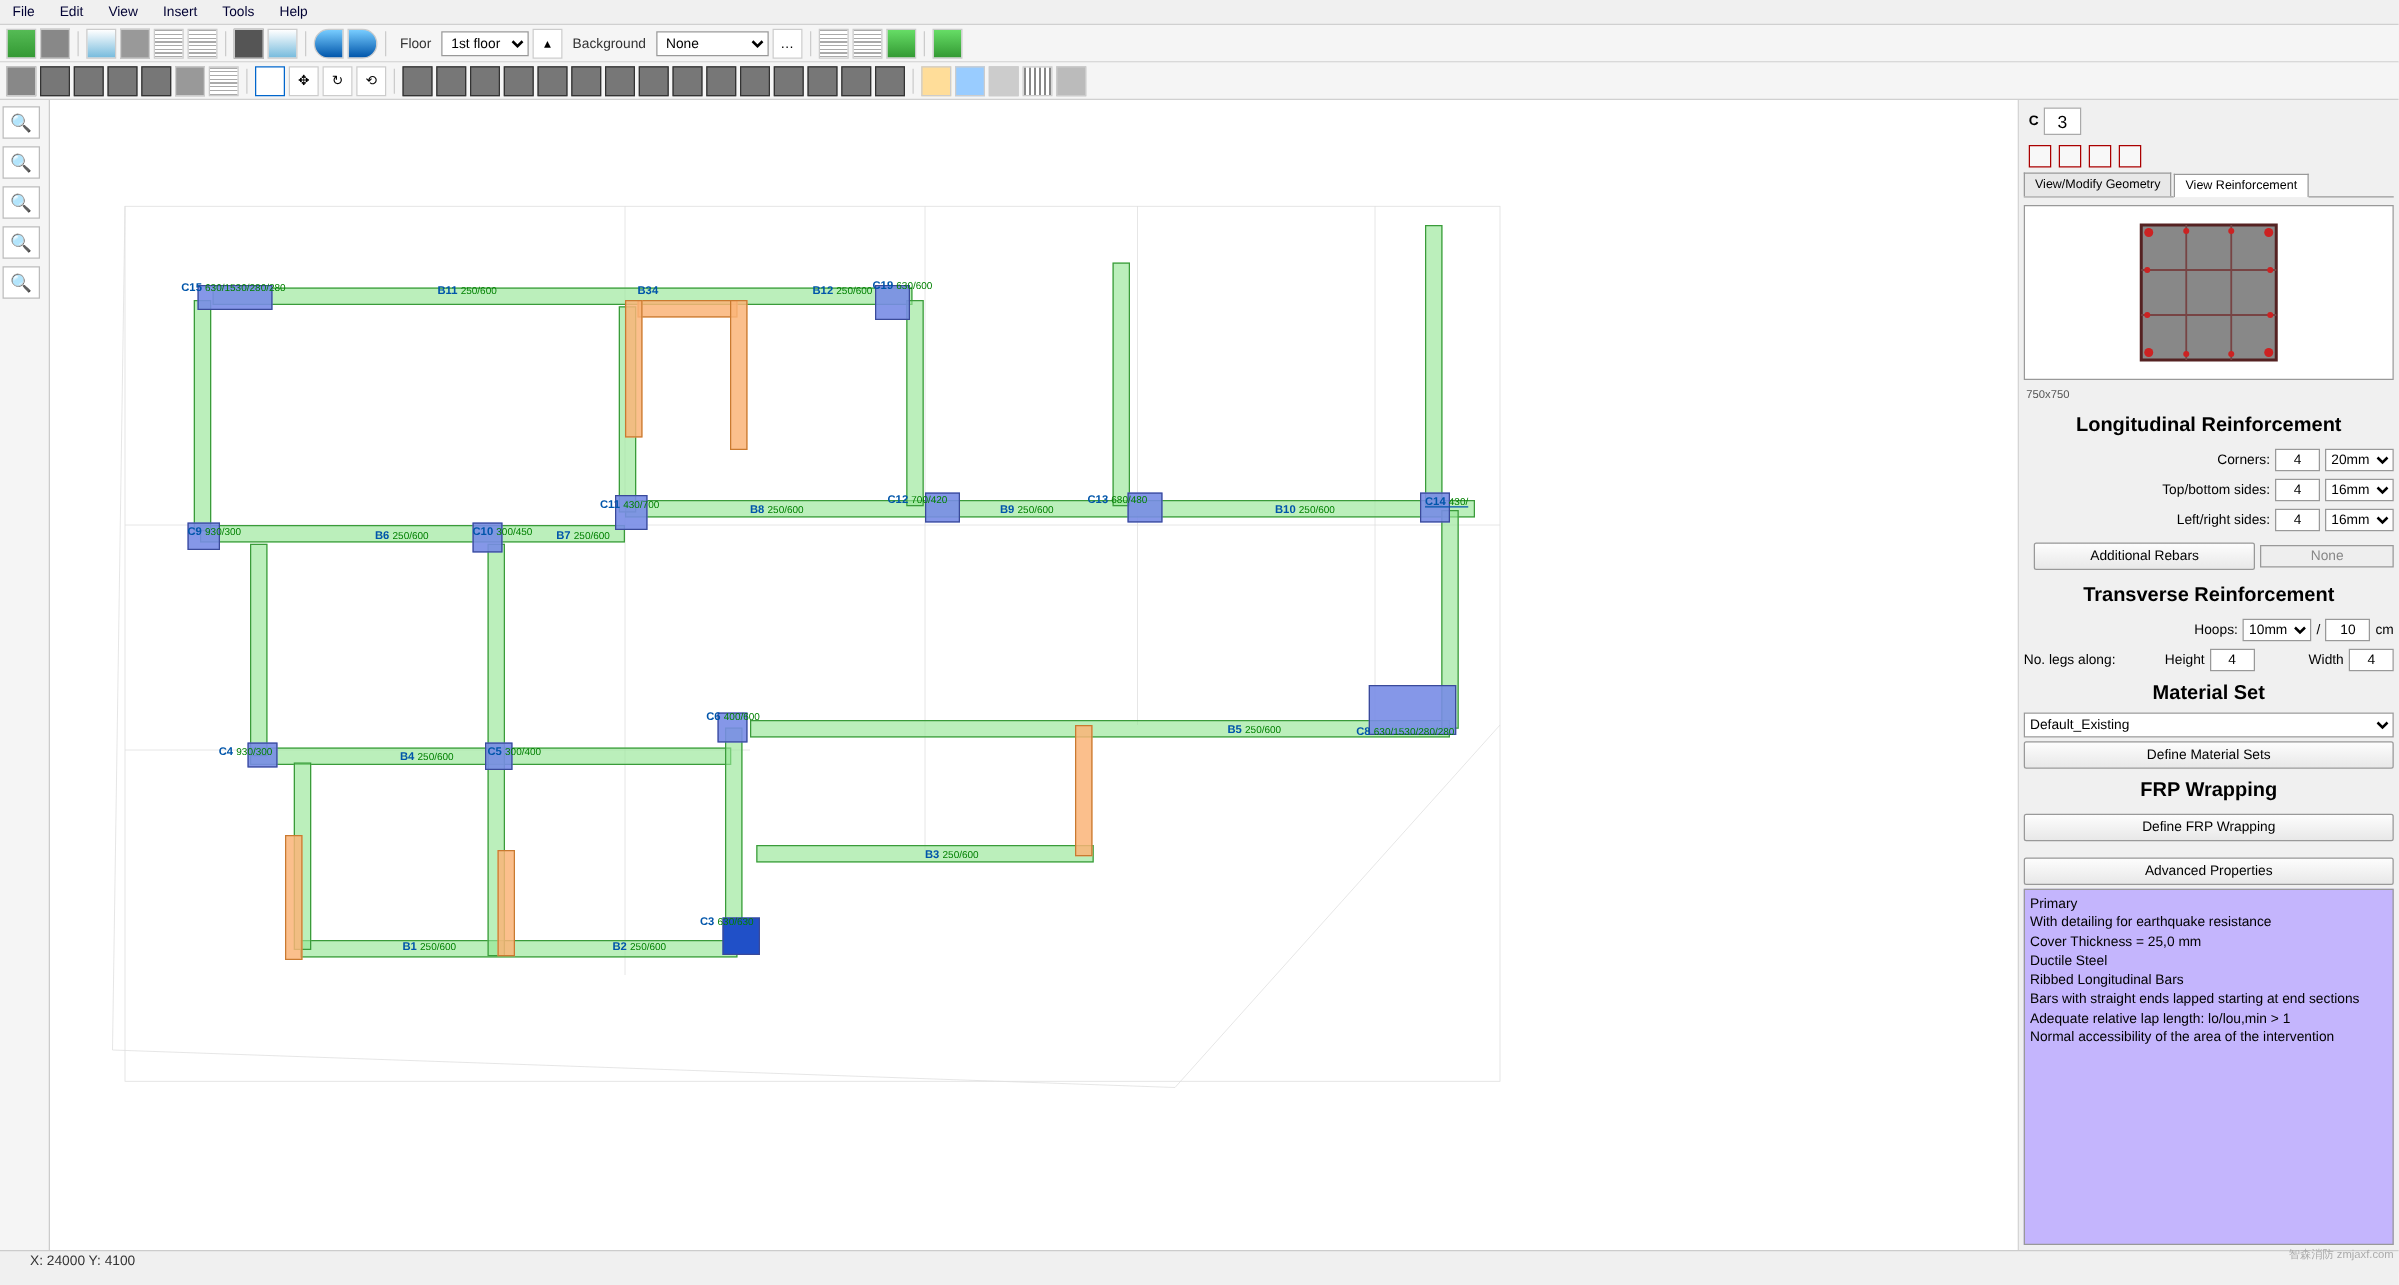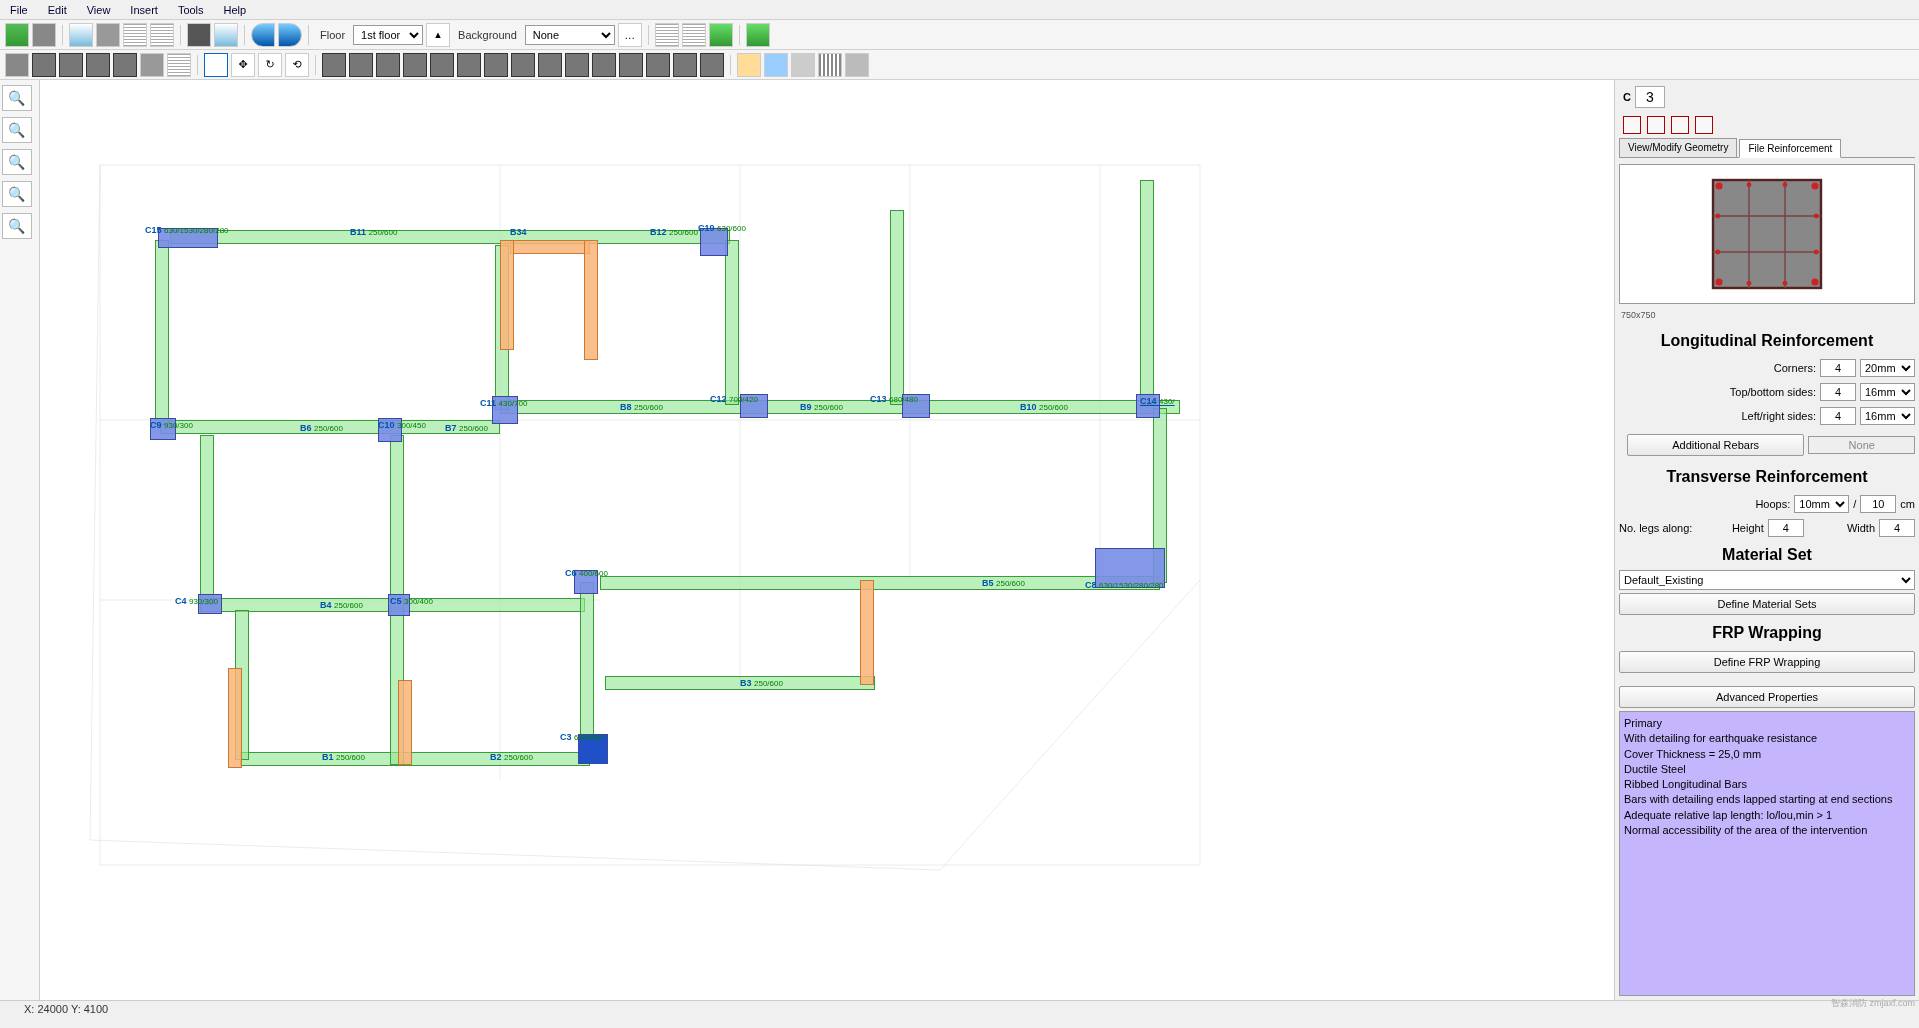--- a/index.html
+++ b/index.html
@@ -218,21 +218,21 @@
           <div class="lbl" style="left: 105px; top: 145px;">C15 <span class="dim">630/1530/280/280</span></div>
           <div class="lbl" style="left: 658px; top: 143px;">C19 <span class="dim">630/600</span></div>
           <div class="lbl" style="left: 110px; top: 340px;">C9 <span class="dim">930/300</span></div>
           <div class="lbl" style="left: 310px; top: 147px;">B11 <span class="dim">250/600</span></div>
           <div class="lbl" style="left: 610px; top: 147px;">B12 <span class="dim">250/600</span></div>
           <div class="lbl" style="left: 470px; top: 147px;">B34</div>
           <div class="lbl" style="left: 440px; top: 318px;">C11 <span class="dim">430/700</span></div>
           <div class="lbl" style="left: 670px; top: 314px;">C12 <span class="dim">700/420</span></div>
           <div class="lbl" style="left: 830px; top: 314px;">C13 <span class="dim">680/480</span></div>
           <div class="lbl" style="left: 1100px; top: 316px; text-decoration: underline;">C14 <span class="dim">430/</span></div>
-          <div class="lbl" style="left: 580px; top: 322px; text-align: center;">B8 <span class="dim">250/600</span></div>
+          <div class="lbl" style="left: 560px; top: 322px; text-align: center;">B8 <span class="dim">250/600</span></div>
           <div class="lbl" style="left: 760px; top: 322px;">B9 <span class="dim">250/600</span></div>
           <div class="lbl" style="left: 980px; top: 322px;">B10 <span class="dim">250/600</span></div>
           <div class="lbl" style="left: 260px; top: 343px;">B6 <span class="dim">250/600</span></div>
           <div class="lbl" style="left: 338px; top: 340px;">C10 <span class="dim">300/450</span></div>
           <div class="lbl" style="left: 405px; top: 343px;">B7 <span class="dim">250/600</span></div>
           <div class="lbl" style="left: 135px; top: 516px;">C4 <span class="dim">930/300</span></div>
           <div class="lbl" style="left: 350px; top: 516px;">C5 <span class="dim">300/400</span></div>
           <div class="lbl" style="left: 525px; top: 488px;">C6 <span class="dim">400/600</span></div>
           <div class="lbl" style="left: 1045px; top: 468px; margin-top: 32px;">C8 <span class="dim">630/1530/280/280</span></div>
           <div class="lbl" style="left: 280px; top: 520px;">B4 <span class="dim">250/600</span></div>
@@ -251,21 +251,21 @@
       <input value="3" style="">
     </div>
     <div class="small-icons">
       <div></div>
       <div></div>
       <div></div>
       <div></div>
     </div>
     <div class="tabs">
       <div class="tab">View/Modify Geometry</div>
-      <div class="tab active">File Reinforcement</div>
+      <div class="tab active">View Reinforcement</div>
     </div>
     <div class="section-preview">
       <svg viewBox="0 0 100 100">
         <rect x="5" y="5" width="90" height="90" fill="#888" stroke="#522" stroke-width="2"></rect>
         <line x1="5" y1="35" x2="95" y2="35" stroke="#744" stroke-width="1.2"></line>
         <line x1="5" y1="65" x2="95" y2="65" stroke="#744" stroke-width="1.2"></line>
         <line x1="35" y1="5" x2="35" y2="95" stroke="#744" stroke-width="1.2"></line>
         <line x1="65" y1="5" x2="65" y2="95" stroke="#744" stroke-width="1.2"></line>
         <g fill="#c22">
             <circle cx="10" cy="10" r="3"></circle>
@@ -330,21 +330,21 @@
     <button class="wide-btn">Define FRP Wrapping</button>
 
     <button class="wide-btn" style="margin-top:10px">Advanced Properties</button>
 
     <div class="info-box" id="info-box">
         <div>Primary</div>
         <div>With detailing for earthquake resistance</div>
         <div>Cover Thickness = 25,0 mm</div>
         <div>Ductile Steel</div>
         <div>Ribbed Longitudinal Bars</div>
-        <div>Bars with detailing ends lapped starting at end sections</div>
+        <div>Bars with straight ends lapped starting at end sections</div>
         <div>Adequate relative lap length: lo/lou,min &gt; 1</div>
         <div>Normal accessibility of the area of the intervention</div>
       </div>
   </div>
 </div>
 
 <div class="status">
   <span>X: 24000  Y: 4100</span>
 </div>
 <div class="watermark">智森消防 zmjaxf.com</div>

